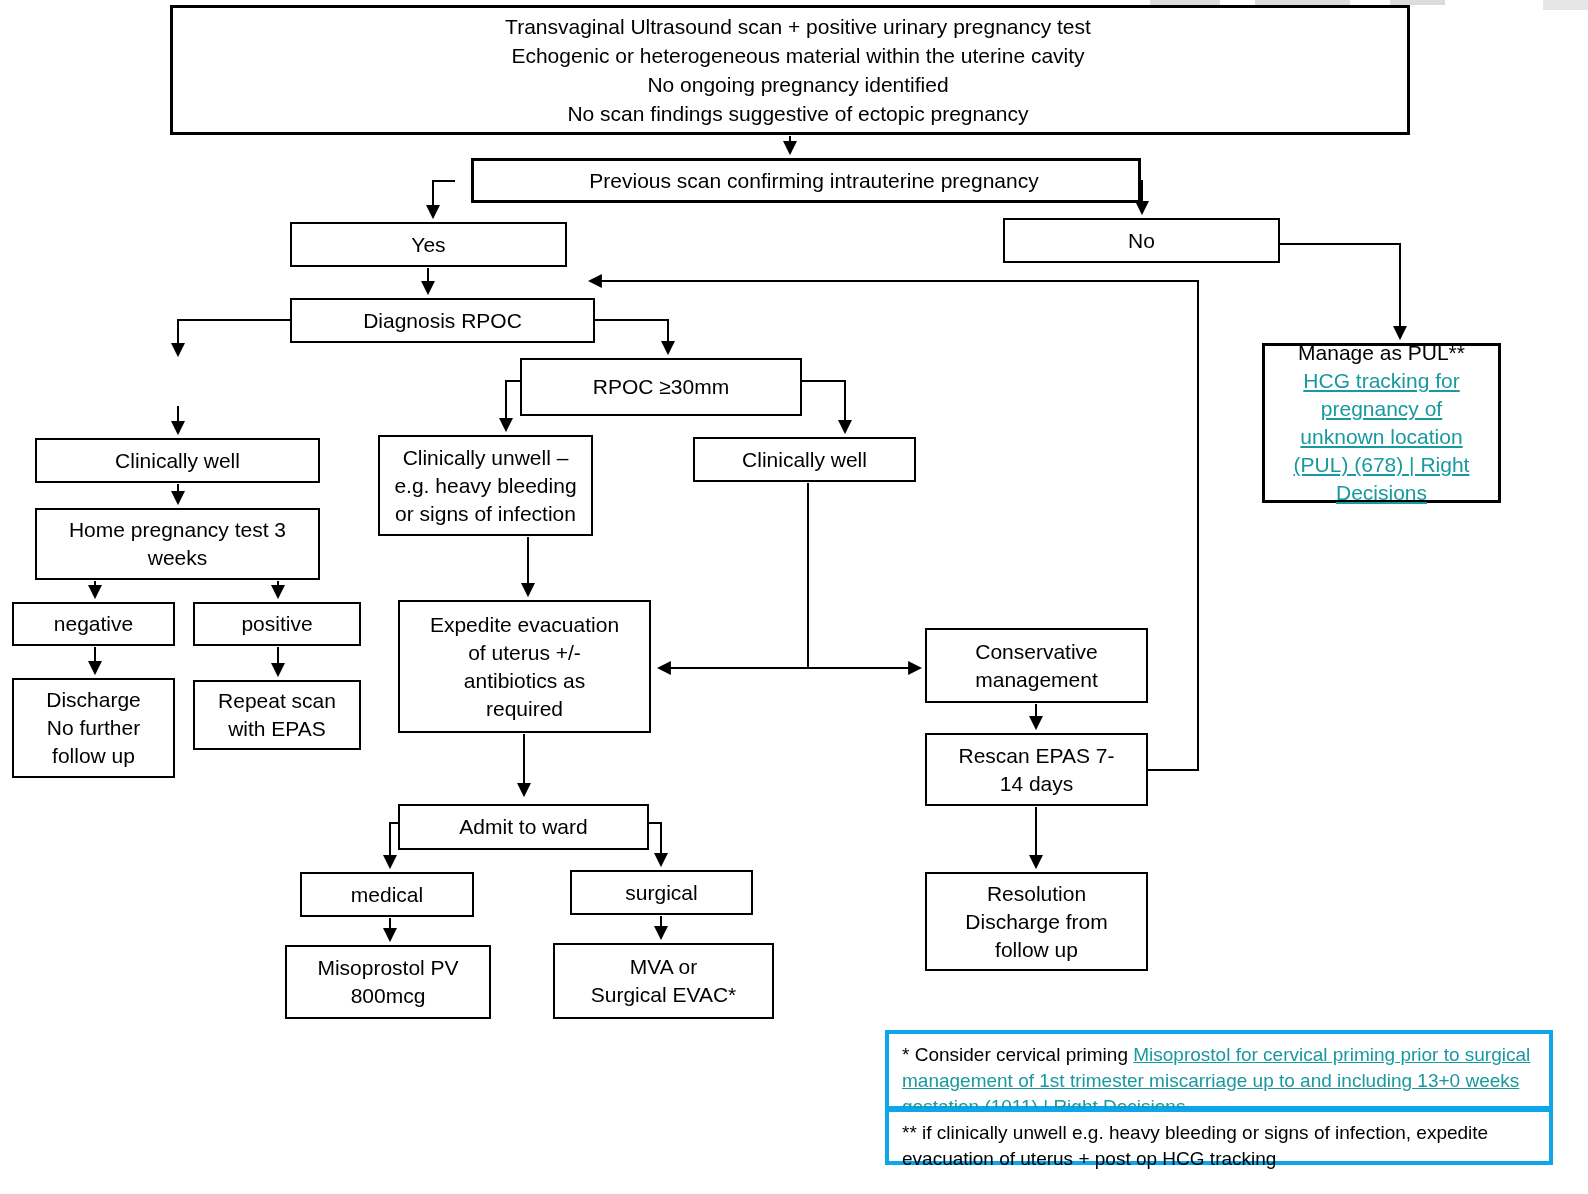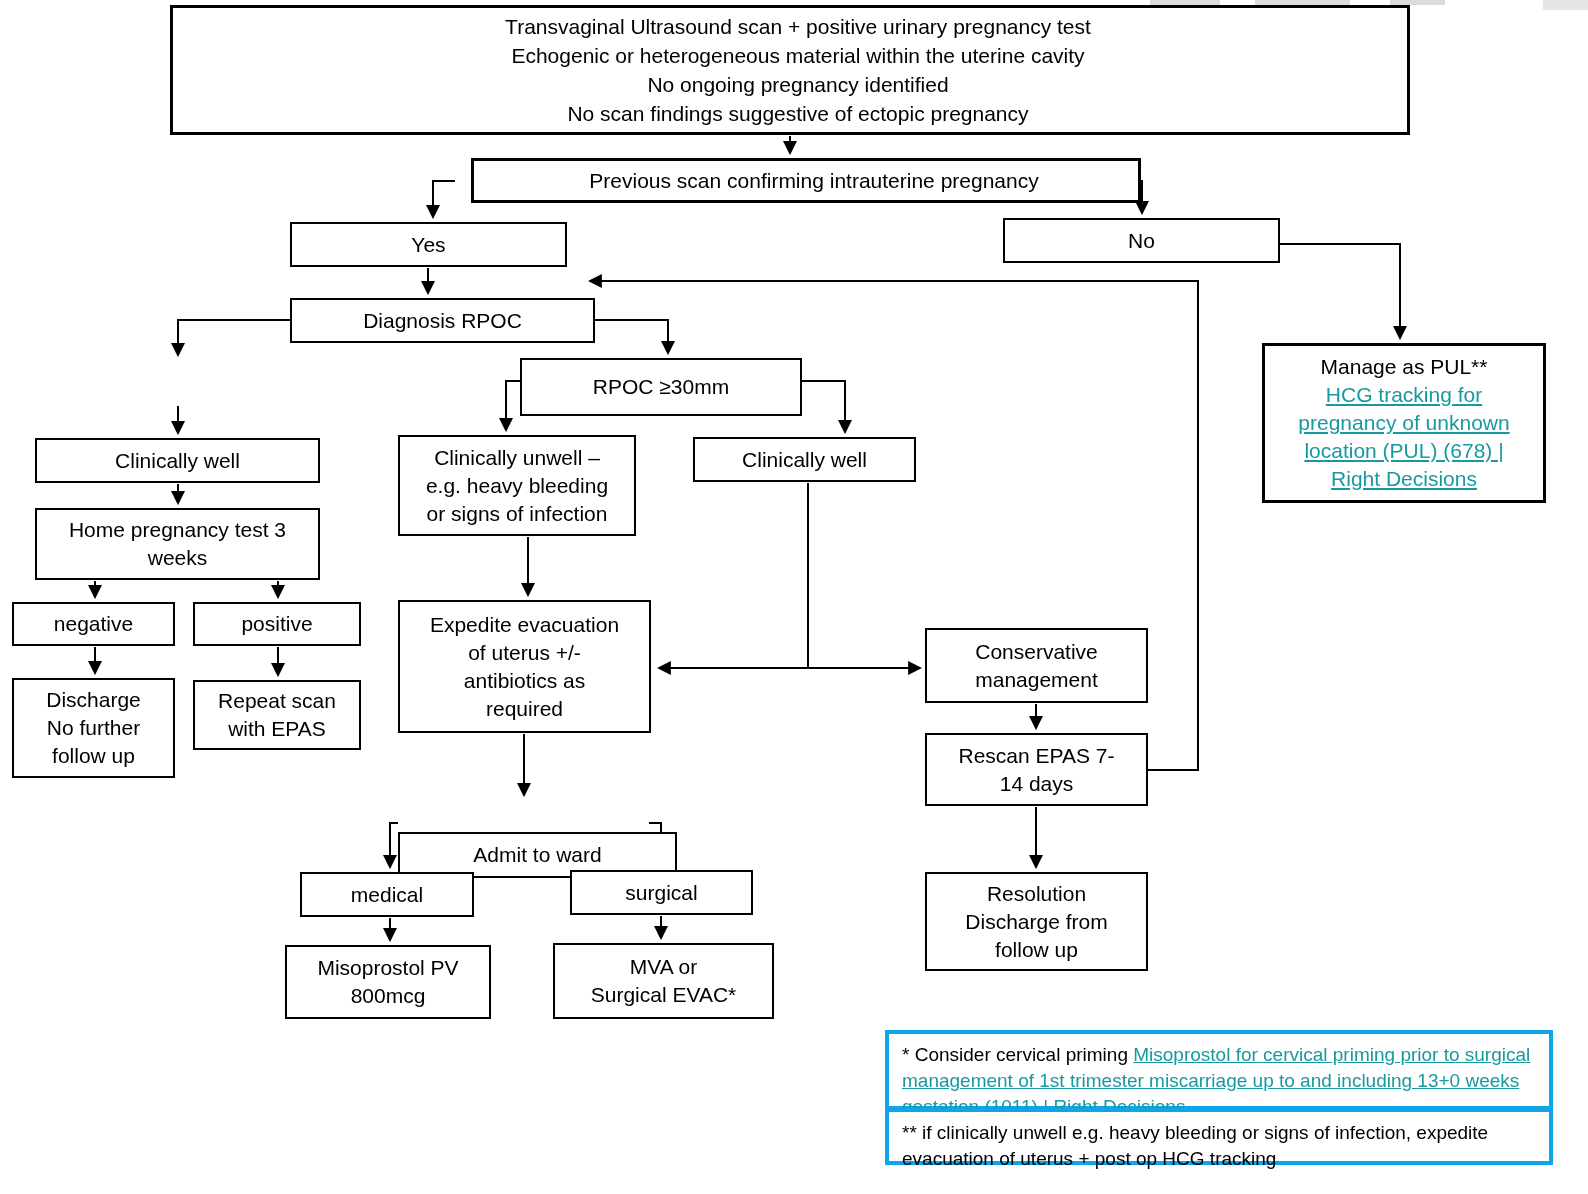--- a/index.html
+++ b/index.html
@@ -141,21 +141,21 @@
     <span class="line">Discharge</span>
     <span class="line">No further</span>
     <span class="line">follow up</span>
   </div>
 
   <div class="node" style="left:193px;top:680px;width:168px;height:70px">
     <span class="line">Repeat scan</span>
     <span class="line">with EPAS</span>
   </div>
 
-  <div class="node" style="left:398px;top:435px;width:238px;height:101px">
+  <div class="node" style="left:378px;top:435px;width:215px;height:101px">
     <span class="line">Clinically unwell –</span>
     <span class="line">e.g. heavy bleeding</span>
     <span class="line">or signs of infection</span>
   </div>
 
   <div class="node" style="left:693px;top:437px;width:223px;height:45px">
     <span>Clinically well</span>
   </div>
 
   <div class="node" style="left:398px;top:600px;width:253px;height:133px">
@@ -174,21 +174,21 @@
     <span class="line">Rescan EPAS 7-</span>
     <span class="line">14 days</span>
   </div>
 
   <div class="node" style="left:925px;top:872px;width:223px;height:99px">
     <span class="line">Resolution</span>
     <span class="line">Discharge from</span>
     <span class="line">follow up</span>
   </div>
 
-  <div class="node" style="left:398px;top:832px;width:279px;height:46px">
+  <div class="node" style="left:398px;top:804px;width:251px;height:46px">
     <span>Admit to ward</span>
   </div>
 
   <div class="node" style="left:300px;top:872px;width:174px;height:45px">
     <span>medical</span>
   </div>
 
   <div class="node" style="left:570px;top:870px;width:183px;height:45px">
     <span>surgical</span>
   </div>
@@ -196,21 +196,21 @@
   <div class="node" style="left:285px;top:945px;width:206px;height:74px">
     <span class="line">Misoprostol PV</span>
     <span class="line">800mcg</span>
   </div>
 
   <div class="node" style="left:553px;top:943px;width:221px;height:76px">
     <span class="line">MVA or</span>
     <span class="line">Surgical EVAC*</span>
   </div>
 
-  <div class="node thick" style="left:1262px;top:343px;width:284px;height:160px;padding:2px 12px">
+  <div class="node thick" style="left:1262px;top:343px;width:239px;height:160px;padding:2px 12px">
     <span class="line">Manage as PUL**</span>
     <span class="link">HCG tracking for pregnancy of unknown location (PUL) (678) | Right Decisions</span>
   </div>
 
   <div class="note" style="left:885px;top:1030px;width:668px;height:80px">
     <span>* Consider cervical priming </span><span class="link">Misoprostol for cervical priming prior to surgical management of 1st trimester miscarriage up to and including 13+0 weeks gestation (1011) | Right Decisions</span>
   </div>
 
   <div class="note" style="left:885px;top:1108px;width:668px;height:57px">
     <span>** if clinically unwell e.g. heavy bleeding or signs of infection, expedite evacuation of uterus + post op HCG tracking</span>

